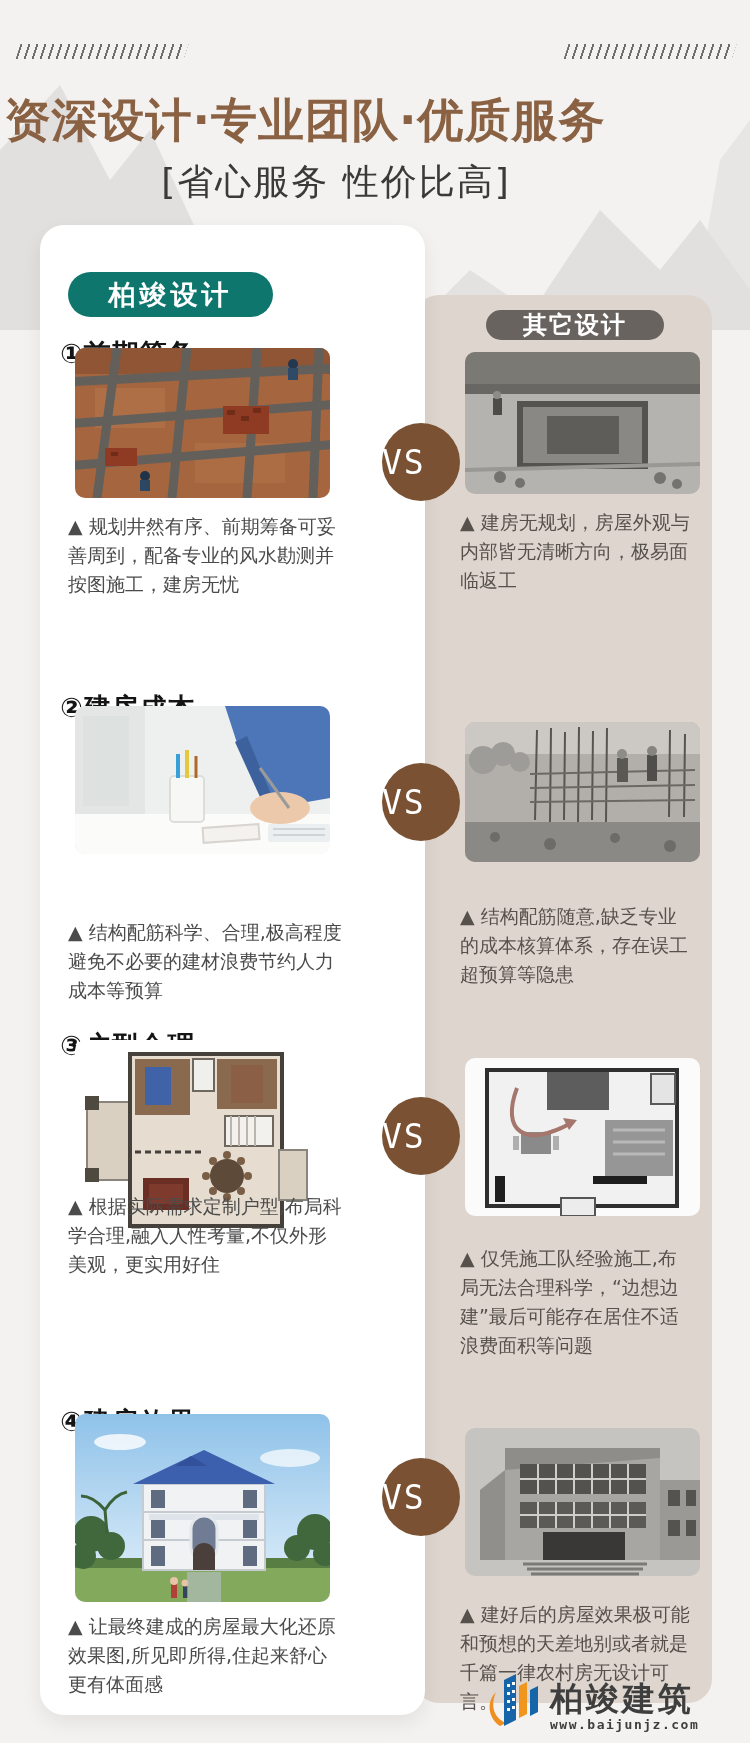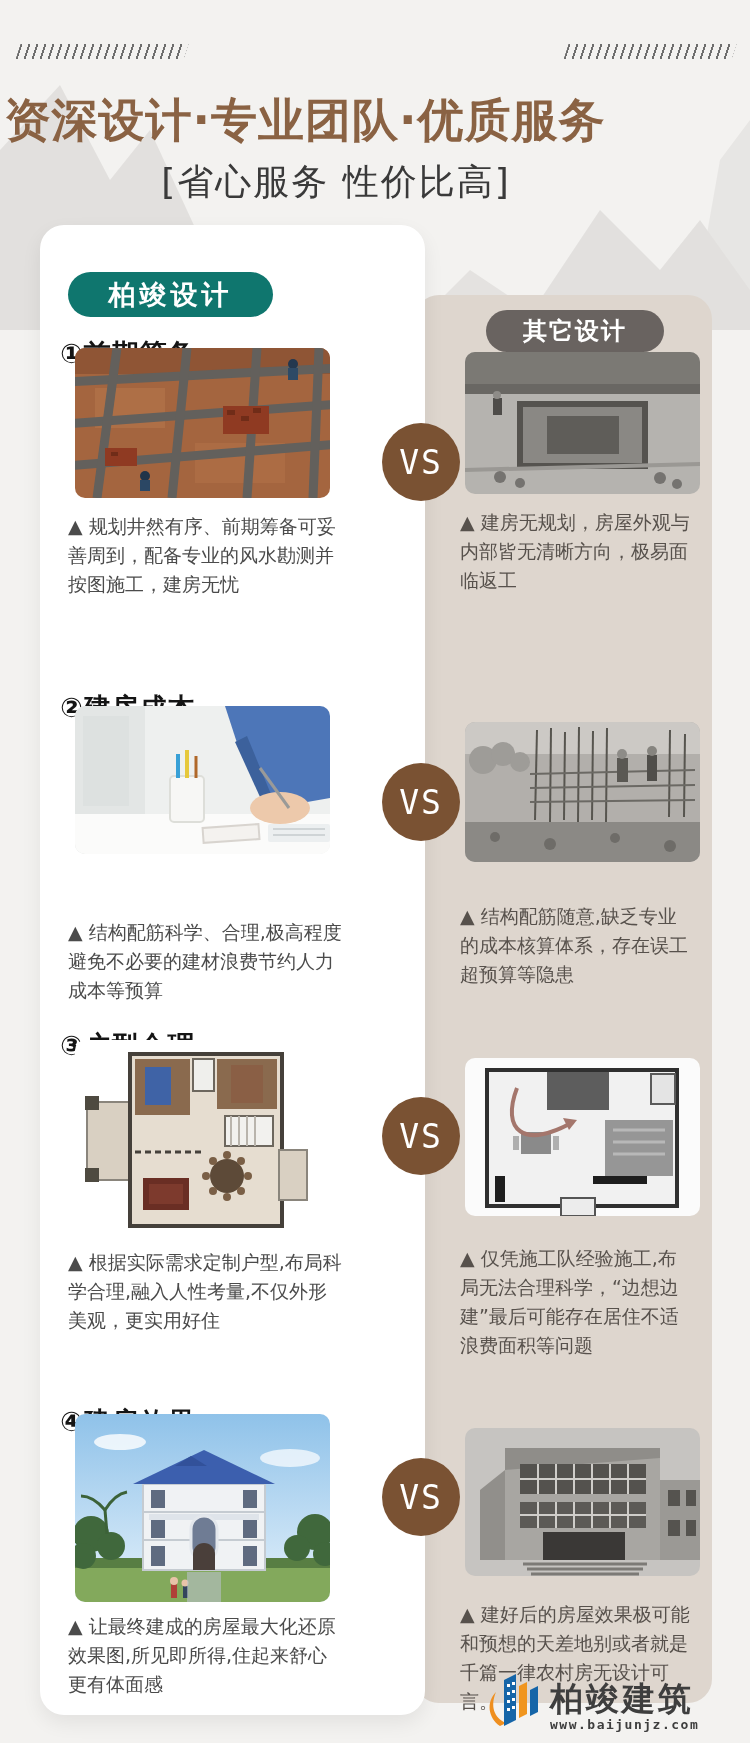--- a/index.html
+++ b/index.html
@@ -26,34 +26,34 @@
              letter-spacing:2px;}
 
   
   .card{border-radius:24px;}
   .card-other{left:415px;top:295px;width:297px;height:1408px;background:#ded6ce;}
   .card-baijun{left:40px;top:225px;width:385px;height:1490px;background:#ffffff;
                box-shadow:0 8px 20px rgba(0,0,0,.07);}
   .pill{display:flex;align-items:center;justify-content:center;color:#fff;font-weight:bold;}
   .pill-baijun{left:68px;top:272px;width:205px;height:45px;border-radius:23px;background:#0f766e;
                font-size:27px;letter-spacing:4px;}
-  .pill-other{left:486px;top:310px;width:178px;height:42px;border-radius:21px;background:#696360;
+  .pill-other{left:486px;top:310px;width:178px;height:30px;border-radius:21px;background:#696360;
               font-size:24px;letter-spacing:2px;}
 
   
   .sec-title{left:60px;font-size:27px;font-weight:bold;color:#141414;letter-spacing:1px;}
   .photo{border-radius:10px;overflow:hidden;line-height:0;}
   .photo svg{display:block;}
   .photo-l{left:75px;width:255px;}
   .photo-r{left:465px;width:235px;}
   .cap{margin:0;font-size:19px;line-height:1.52;color:#4b4b4b;}
   .cap-l{left:68px;width:275px;}
   .cap-r{left:460px;width:232px;color:#57514c;}
   .vs{left:382px;width:78px;height:78px;border-radius:50%;background:#7a5233;
-      display:flex;align-items:center;justify-content:center;}
+      display:flex;align-items:center;}
   .vs span{color:#ffffff;font-family:"DejaVu Sans Mono","Liberation Mono",monospace;
            font-size:33px;letter-spacing:2px;}
 
   
   .logo{left:486px;top:1668px;display:flex;align-items:flex-end;}
   .logo-text{margin-left:6px;}
   .logo-name{font-size:33px;font-weight:bold;color:#3e3e3e;letter-spacing:3px;line-height:1.1;}
   .logo-site{font-size:13px;font-weight:bold;color:#3e3e3e;letter-spacing:1.5px;
              font-family:"DejaVu Sans Mono","Liberation Mono",monospace;}
 </style>
@@ -270,21 +270,21 @@
       <rect x="30" y="118" width="10" height="26" fill="#1e1e1e"></rect>
       <rect x="128" y="118" width="54" height="8" fill="#1e1e1e"></rect>
       <rect x="96" y="140" width="34" height="18" fill="#ececec" stroke="#555" stroke-width="2"></rect>
       <path d="M52 30 C36 72 58 92 108 64" stroke="#a4766c" stroke-width="4" fill="none"></path>
       <polygon points="112,62 98,60 104,72" fill="#a4766c"></polygon>
     </svg>
   </div>
   <div class="abs vs" style="top:1097px;">
     <span>VS</span>
   </div>
-  <p class="abs cap cap-l" style="top:1248px;">▲ 根据实际需求定制户型,布局科学合理,融入人性考量,不仅外形美观，更实用好住</p>
+  <p class="abs cap cap-l" style="top:1192px;">▲ 根据实际需求定制户型,布局科学合理,融入人性考量,不仅外形美观，更实用好住</p>
   <p class="abs cap cap-r" style="top:1244px;">▲ 仅凭施工队经验施工,布局无法合理科学，“边想边建”最后可能存在居住不适浪费面积等问题</p>
 
   <h2 class="abs sec-title" style="top:1382px;">④建房效果</h2>
   <div class="abs photo photo-l" style="top:1414px;">
     <svg viewBox="0 0 255 188" width="255" height="188">
       <defs>
         <linearGradient id="sky" x1="0" y1="0" x2="0" y2="1">
           <stop offset="0" stop-color="#8fc2e9"></stop>
             <stop offset="1" stop-color="#e4f1fb"></stop>
         </linearGradient>

